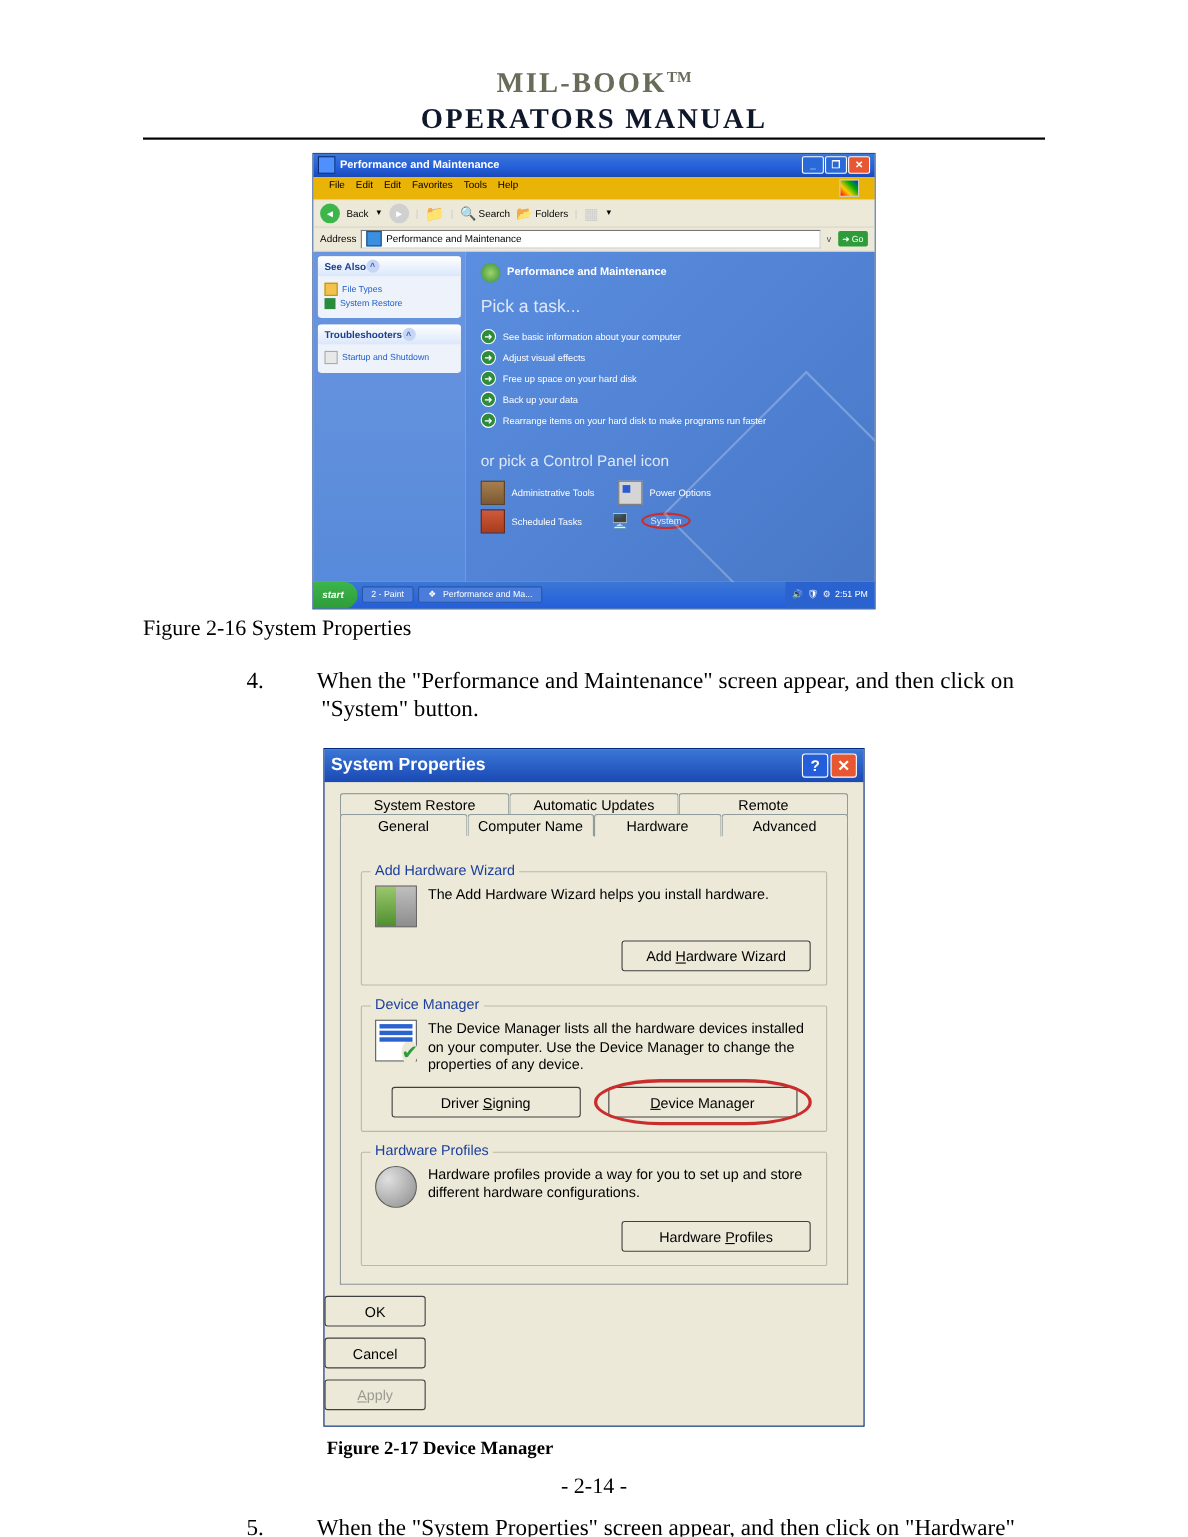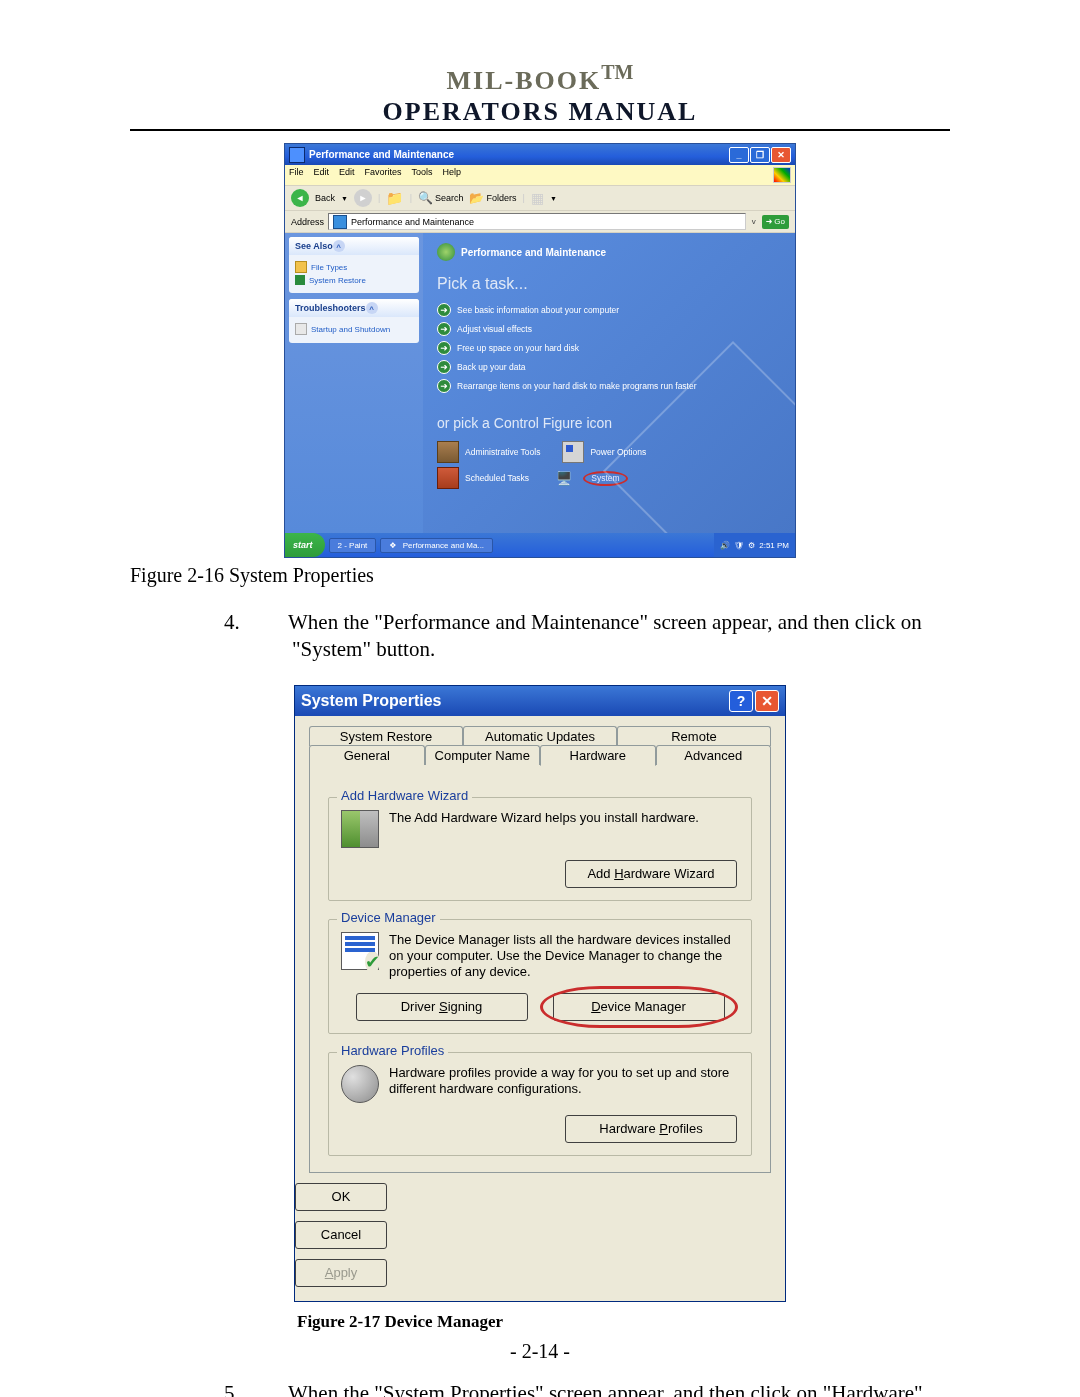--- a/index.html
+++ b/index.html
@@ -29,21 +29,21 @@
   }
   .header-sub {
     font-family: Georgia, "Times New Roman", serif;
     font-size: 26px;
     letter-spacing: 2px;
     color: #0f172a;
     text-transform: uppercase;
     font-weight: bold;
     margin: 0;
   }
-  .tm { font-size: 20px; letter-spacing: 0; vertical-align: super; }
+  .tm { font-size: 14px; letter-spacing: 0; vertical-align: super; }
   .header-rule {
     border: 0;
     border-top: 2px solid #000;
     margin: 2px 0 10px 0;
   }
 
   
   .xp-window {
     width: 510px;
     margin: 12px auto 0 auto;
@@ -70,22 +70,22 @@
   .xp-wbtn {
     width: 18px; height: 14px; border: 1px solid #fff; border-radius: 2px;
     display: flex; align-items: center; justify-content: center;
     font-size: 9px; font-weight: bold; color: #fff;
   }
   .wbtn-min { background: #2a6ad8; }
   .wbtn-max { background: #2a6ad8; }
   .wbtn-close { background: #e85732; }
 
   .xp-menu {
-    background: #fef9c3;
-    padding: 2px 4px;
+    background: #eab308;
+    padding: 2px 14px;
     font-size: 9px;
     border-bottom: 1px solid #d6d2c2;
     display: flex;
   }
   .xp-menu-item { margin-right: 10px; }
   .xp-menu-flag { margin-left:auto; width:16px; height:14px; background:linear-gradient(45deg,#ff0000,#ffcc00,#00aa00,#0033cc); border:1px solid #ccc; }
 
   .xp-toolbar {
     background: #ece9d8;
     padding: 3px 6px;
@@ -444,21 +444,21 @@
             <span>Free up space on your hard disk</span>
           </div>
         <div class="task">
             <span class="task-ico">➜</span>
             <span>Back up your data</span>
           </div>
         <div class="task">
             <span class="task-ico">➜</span>
             <span>Rearrange items on your hard disk to make programs run faster</span>
           </div>
-        <div class="subhdr">or pick a Control Figure icon</div>
+        <div class="subhdr">or pick a Control Panel icon</div>
         <div class="cp-row">
           <div class="cp-item">
               <span class="cp-ico ci-admin"></span>
               <span>Administrative Tools</span>
             </div>
           <div class="cp-item">
               <span class="cp-ico ci-power"></span>
               <span>Power Options</span>
             </div>
         </div>

